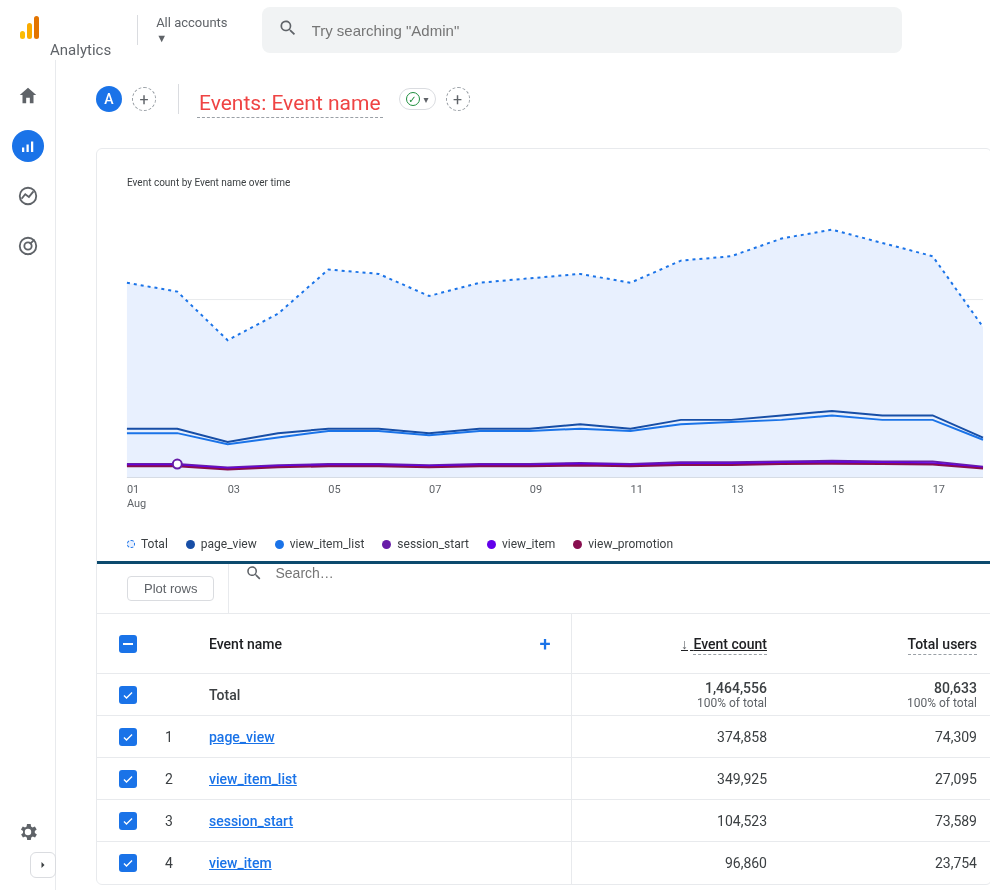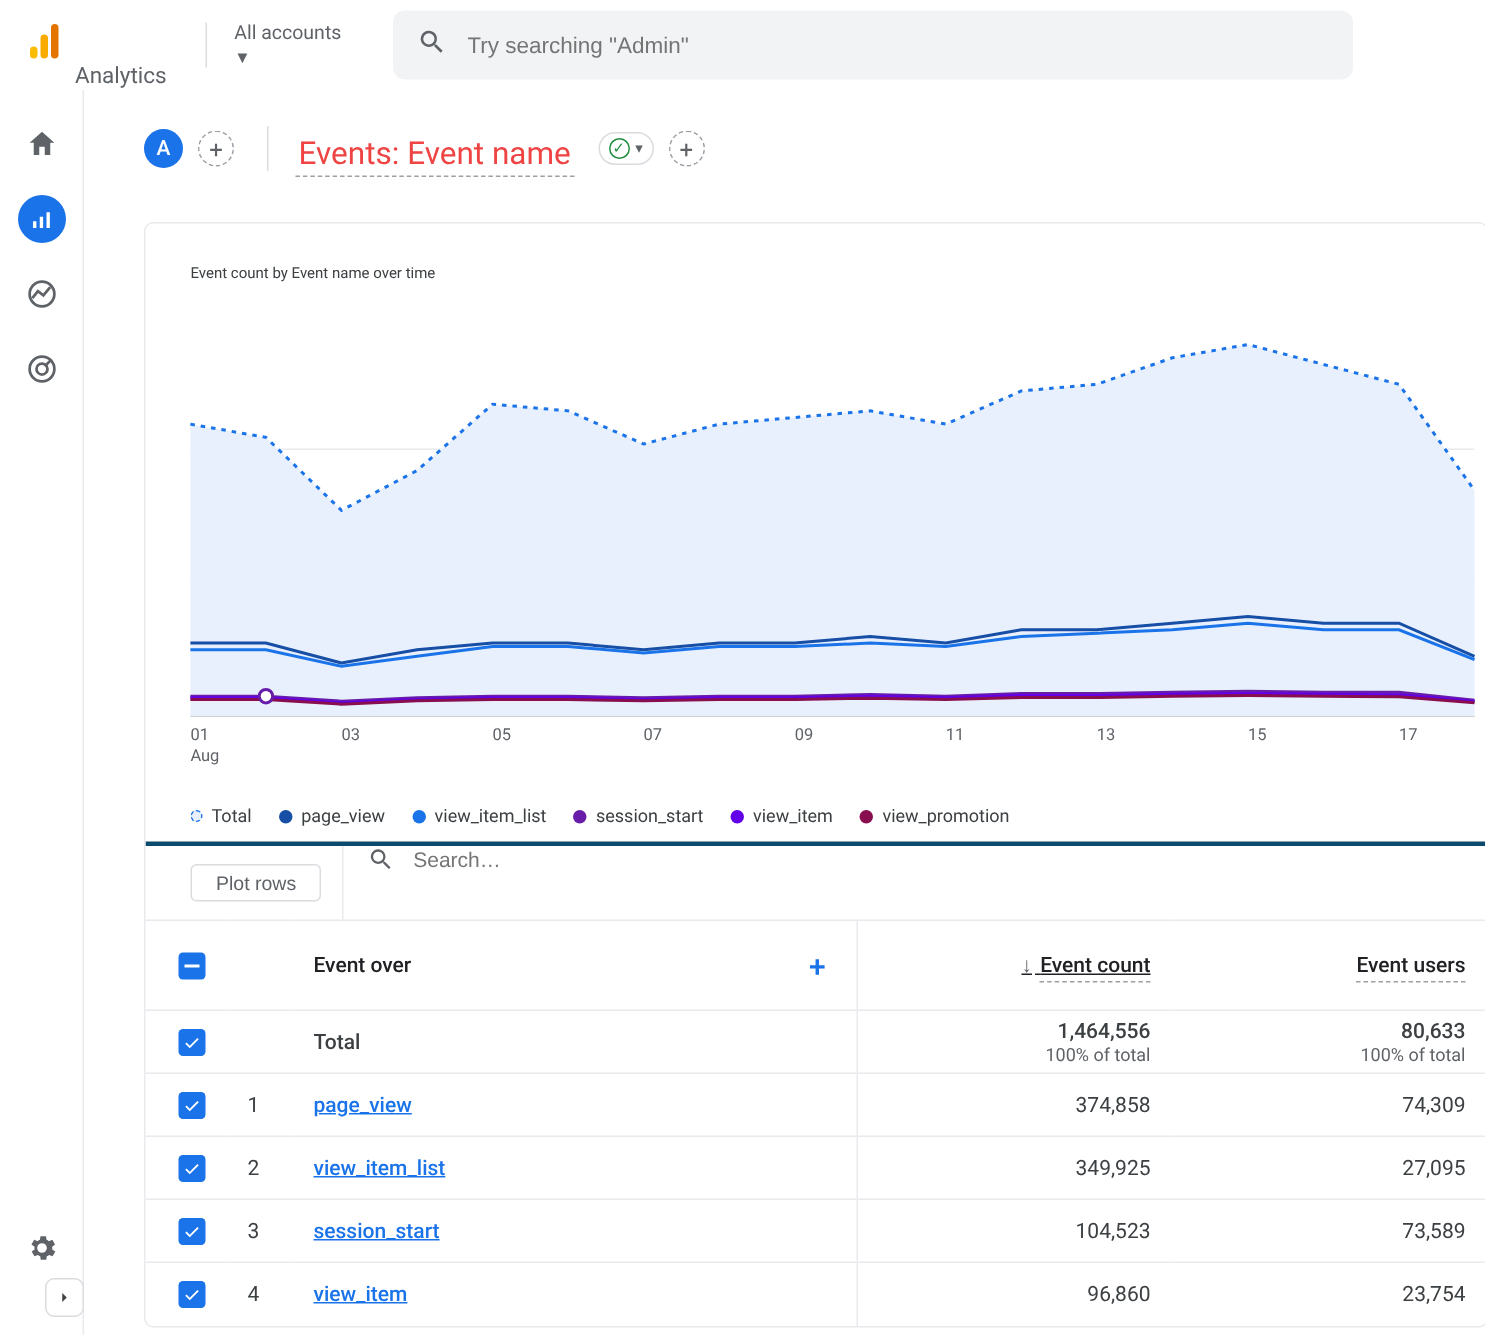--- a/index.html
+++ b/index.html
@@ -458,30 +458,30 @@
         <thead>
           <tr>
             <th class="chk-col">
               <div class="chk indet">
                   <div></div>
                 </div>
             </th>
             <th class="idx-col"></th>
             <th>
               <div style="display:flex; justify-content:space-between; align-items:center;">
-                <span>Event over</span>
+                <span>Event name</span>
                 <span class="plus-icon">+</span>
               </div>
             </th>
             <th class="num th-col2">
               <span class="sort-arrow">↓</span>
               <span class="hdr-underline">Event count</span>
             </th>
             <th class="num">
-              <span class="hdr-underline">Event users</span>
+              <span class="hdr-underline">Total users</span>
             </th>
           </tr>
         </thead>
         <tbody id="tbody">
 
           <tr class="row-total">
             <td class="chk-col">
               <div class="chk">
                 <svg width="12" height="12" viewBox="0 0 24 24" fill="#fff">
                     <path d="M9 16.2l-4.2-4.2L3 13.8 9 19.8 21 7.8l-1.8-1.8z"></path>

